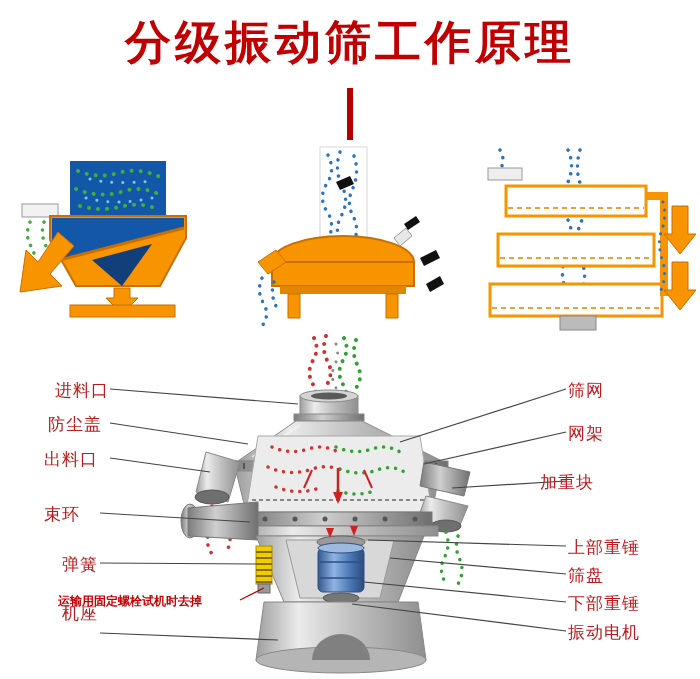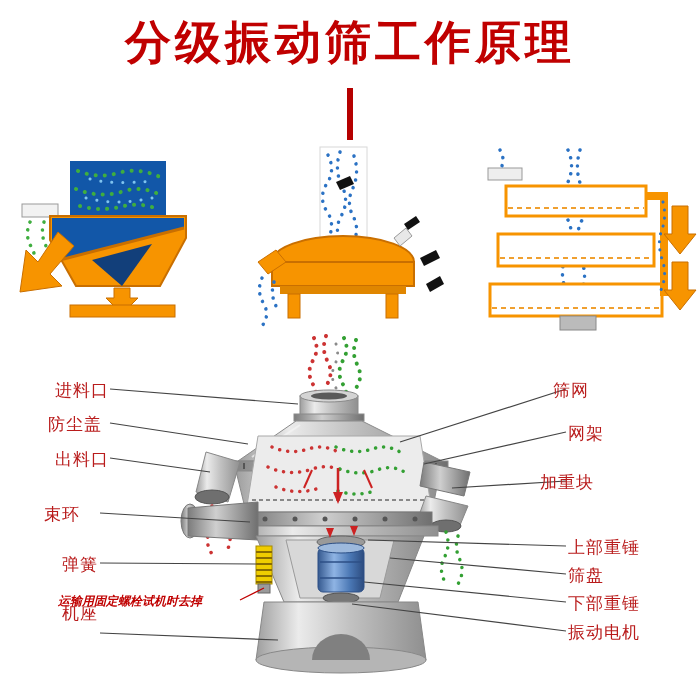--- a/index.html
+++ b/index.html
@@ -3,21 +3,21 @@
 <meta charset="utf-8">
 <style>
   html,body{margin:0;padding:0;background:#ffffff;}
   .page{position:relative;width:700px;height:679px;background:#ffffff;overflow:hidden;
         font-family:"Liberation Sans","DejaVu Sans",sans-serif;}
   .title{position:absolute;left:0;top:12px;width:700px;text-align:center;
          font-size:46px;font-weight:bold;color:#c00000;letter-spacing:4px;font-family:Liberation Serif, serif;}
   .red-bar{position:absolute;left:347px;top:88px;width:6px;height:52px;background:#b50000;}
   svg.scene{position:absolute;left:0;top:0;}
   .lbl{position:absolute;font-size:17px;color:#b91c1c;white-space:nowrap;letter-spacing:1px;}
-  .note{position:absolute;font-size:12px;color:#c00000;font-weight:bold;white-space:nowrap;font-style:italic;}
+  .note{position:absolute;font-size:12px;color:#c00000;font-weight:bold;white-space:nowrap;}
 </style>
 </head>
 <body>
 
 <div class="page">
 
   <div class="title">分级振动筛工作原理</div>
   <div class="red-bar"></div>
 
   <svg class="scene" width="700" height="679" viewBox="0 0 700 679">
@@ -259,27 +259,27 @@
       <line x1="566" y1="481" x2="452" y2="488"></line>
       <line x1="566" y1="546" x2="368" y2="540"></line>
       <line x1="566" y1="574" x2="390" y2="558"></line>
       <line x1="566" y1="602" x2="364" y2="582"></line>
       <line x1="566" y1="631" x2="352" y2="604"></line>
     </g>
   </svg>
 
   <div class="lbl" style="left:55px;top:379px">进料口</div>
   <div class="lbl" style="left:48px;top:413px">防尘盖</div>
-  <div class="lbl" style="left:55px;top:448px">出料口</div>
+  <div class="lbl" style="left:44px;top:448px">出料口</div>
   <div class="lbl" style="left:44px;top:503px">束环</div>
   <div class="lbl" style="left:62px;top:553px">弹簧</div>
   <div class="note" style="left:58px;top:593px">运输用固定螺栓试机时去掉</div>
   <div class="lbl" style="left:62px;top:602px">机座</div>
 
-  <div class="lbl" style="left:553px;top:379px">筛网</div>
+  <div class="lbl" style="left:568px;top:379px">筛网</div>
   <div class="lbl" style="left:568px;top:422px">网架</div>
   <div class="lbl" style="left:540px;top:471px">加重块</div>
   <div class="lbl" style="left:568px;top:536px">上部重锤</div>
   <div class="lbl" style="left:568px;top:564px">筛盘</div>
   <div class="lbl" style="left:568px;top:592px">下部重锤</div>
   <div class="lbl" style="left:568px;top:621px">振动电机</div>
 
 </div>
 
 </body></html>

